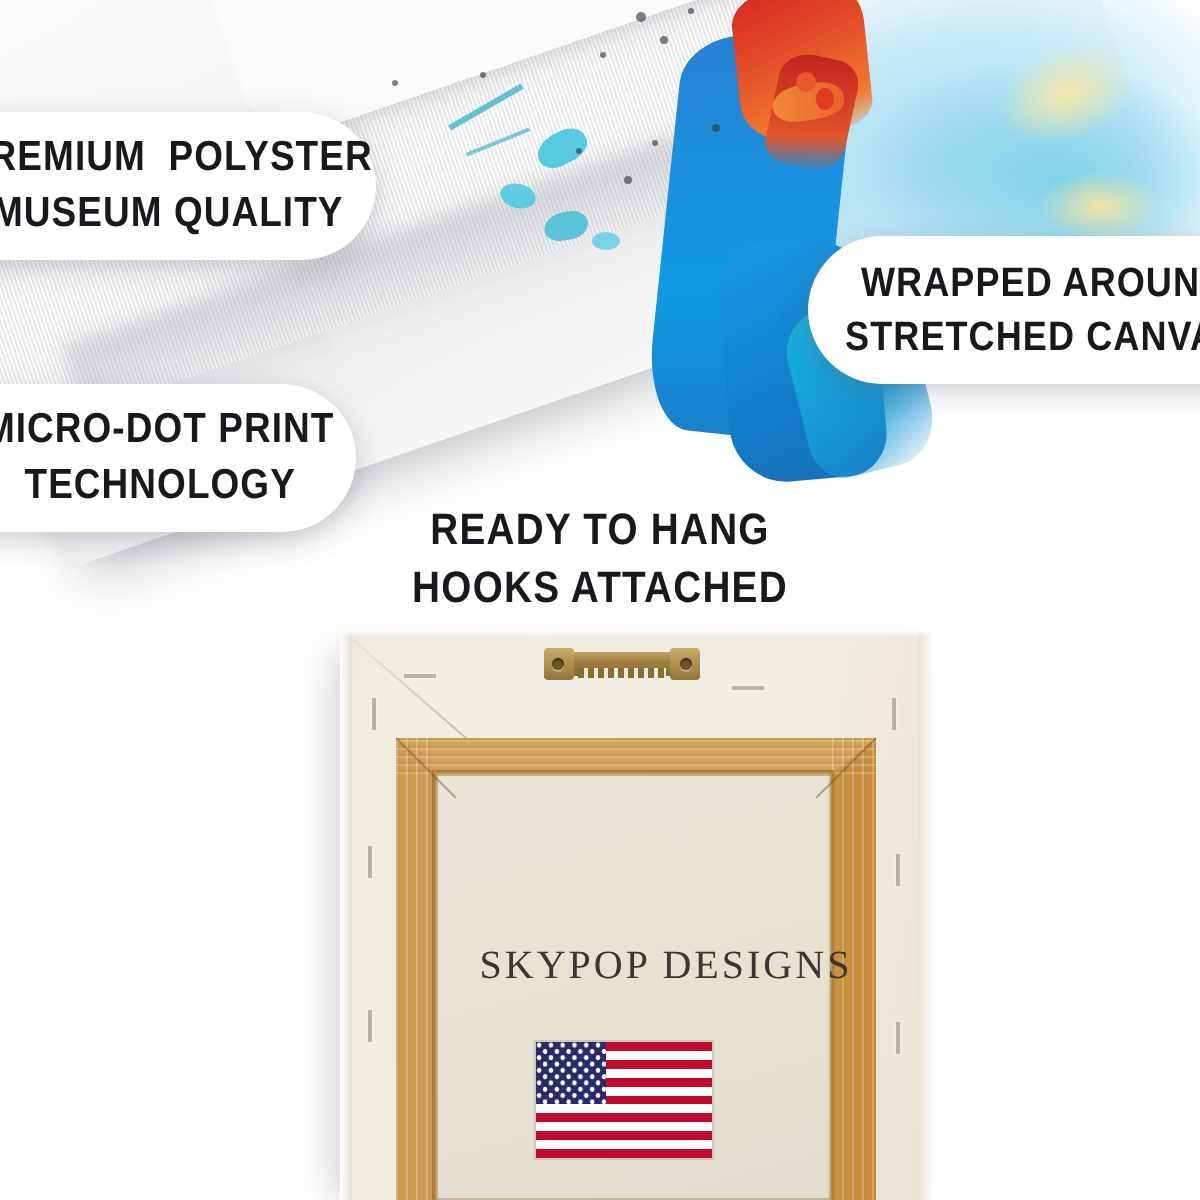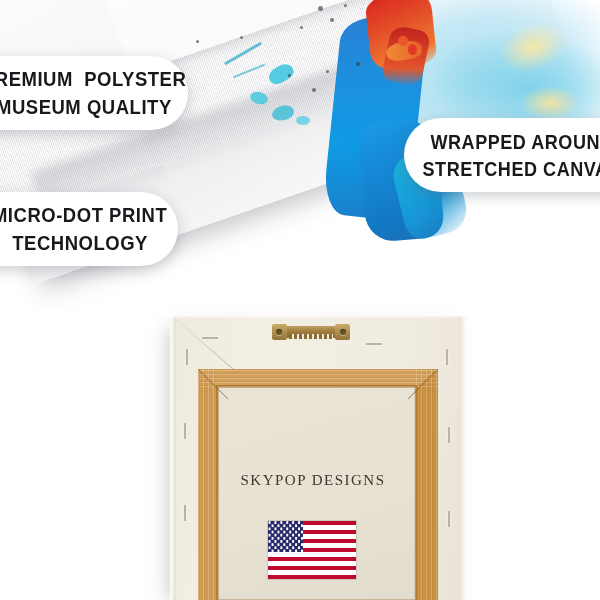--- a/index.html
+++ b/index.html
@@ -305,24 +305,24 @@
   }
 
   
   .staple { position: absolute; background: #b9b3a3;
     box-shadow: 0 0 2px rgba(255,255,255,.9); }
   .staple.v { width: 2px; height: 16px; }
   .staple.h { width: 16px; height: 2px; }
 
   
   #brand {
-    position: absolute; left: 44px; top: 157px; width: 198px;
+    position: absolute; left: 64px; top: 157px; width: 198px;
     text-align: center;
     font-family: "Liberation Serif", serif;
-    font-size: 15px;
+    font-size: 20px;
     letter-spacing: 1.5px;
     color: #3b3630;
     white-space: nowrap;
   }
   #flag {
     position: absolute; left: 98px; top: 206px;
     width: 88px; height: 58px;
     background: #ffffff;
     box-shadow: 0 0 0 1px rgba(160,150,135,.35);
     overflow: hidden;
@@ -392,20 +392,24 @@
   <div class="badge" id="badge-micro">
     <span>MICRO-DOT PRINT</span>
     <span>TECHNOLOGY</span>
   </div>
 
   <div class="badge" id="badge-wrapped">
     <span>WRAPPED AROUND</span>
     <span>STRETCHED CANVAS</span>
   </div>
 
+  <div id="caption-hang">
+    <span>READY TO HANG</span>
+    <span>HOOKS ATTACHED</span>
+  </div>
 
   <div id="canvas-back">
     <div id="canvas-back-edge-l"></div>
     <div id="canvas-back-edge-r"></div>
     <div id="canvas-back-top-hl"></div>
     <div id="fold-crease"></div>
 
     <div id="stretcher"></div>
     <div class="wood-grain" id="grain-top"></div>
     <div class="wood-grain" id="grain-left"></div>

